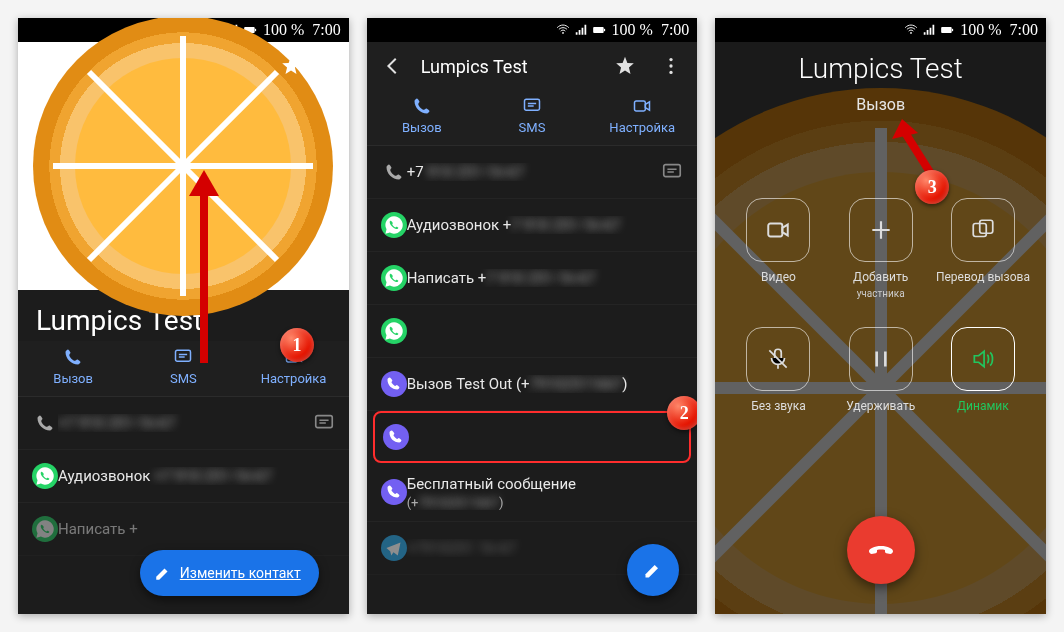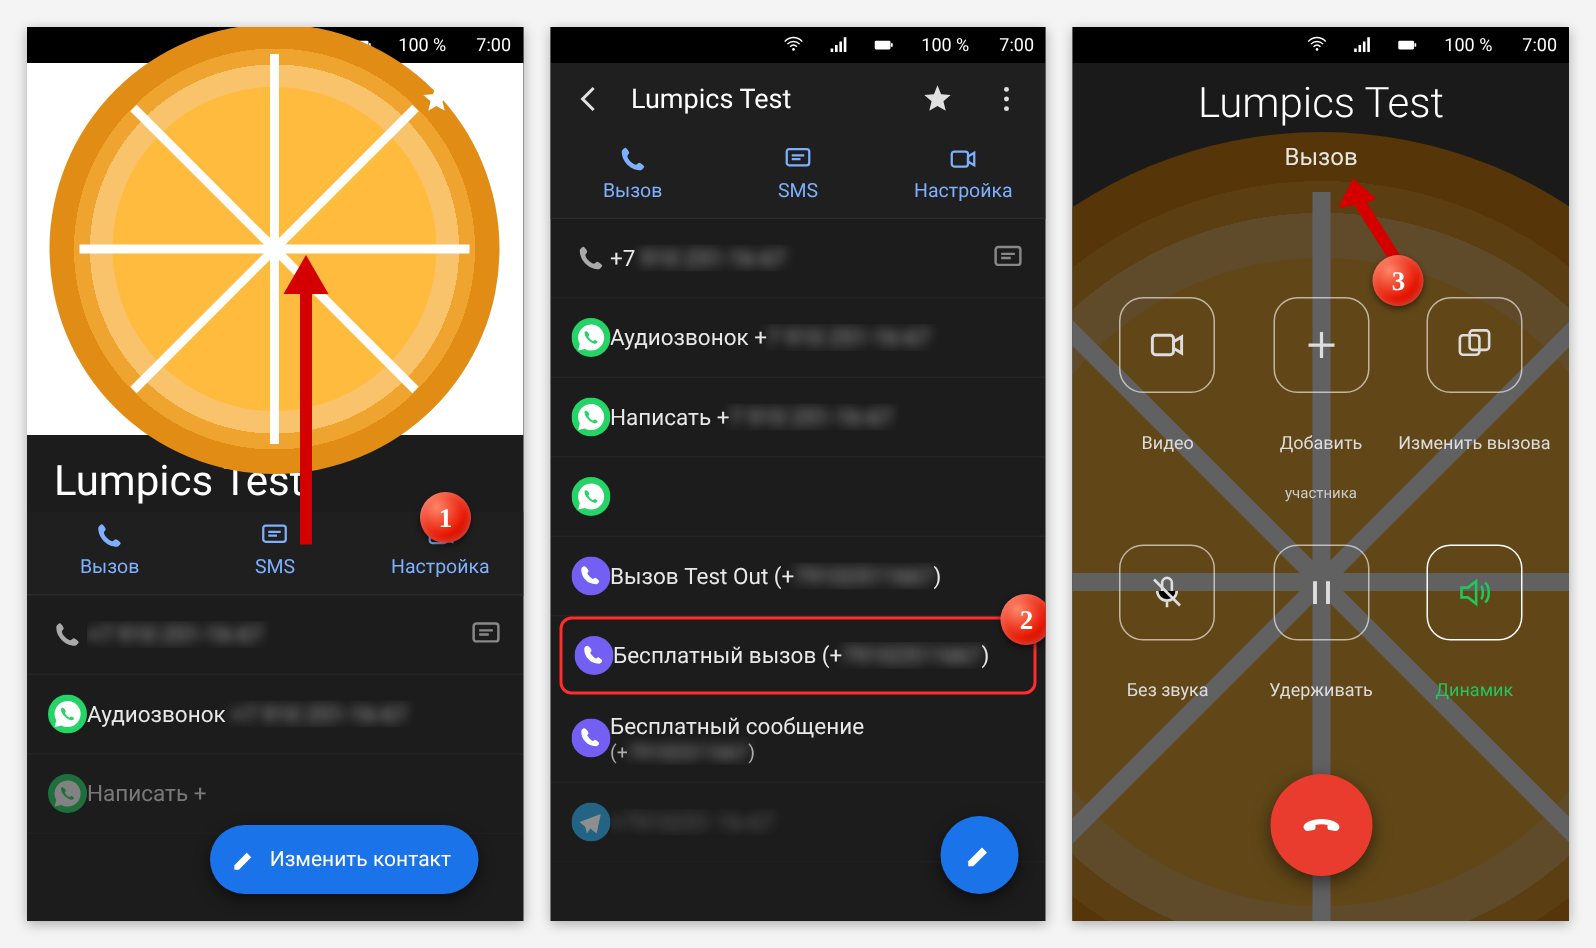--- a/index.html
+++ b/index.html
@@ -22,22 +22,23 @@
     color: #fff;
   }
   
   .statusbar {
     height: 24px;
     background: #000;
     display: flex;
     justify-content: flex-end;
     align-items: center;
     padding: 0 8px;
-    font-size: 12px;
-    gap: 16px;
+    font-size: 16px;
+    gap: 4px;
+    font-family: Liberation Serif, serif;
   }
   .statusbar .glyph { width: 14px; height: 14px; display: inline-flex; }
   .statusbar .pct { margin-left: 2px; }
   .statusbar .time { margin-left: 4px; }
   
   .appbar {
     height: 48px;
     background: #1f1f1f;
     display: flex;
     align-items: center;
@@ -96,20 +97,21 @@
     position: absolute;
     bottom: 18px;
     background: #1a73e8;
     color: #fff;
     border-radius: 28px;
     display: flex;
     align-items: center;
     gap: 8px;
     font-size: 14px;
     box-shadow: 0 4px 10px rgba(0,0,0,.5);
+    text-decoration: underline;
   }
   .fab.ext { right: 30px; height: 46px; padding: 0 18px 0 14px; }
   .fab.round { right: 18px; width: 52px; height: 52px; justify-content: center; }
   
   .heroimg {
     width: 100%; height: 248px;
     background: #fff;
     display: flex; align-items: center; justify-content: center;
     position: relative;
   }
@@ -155,21 +157,21 @@
   }
   .call-grid {
     position:absolute;
     top: 180px; left: 0; right: 0;
     display: grid;
     grid-template-columns: repeat(3, 1fr);
     row-gap: 28px;
     padding: 0 12px;
   }
   .cbtn {
-    display:flex; flex-direction:column; align-items:center; gap:26px;
+    display:flex; flex-direction:column; align-items:center; gap:8px;
     color:#ddd; font-size:12px;
   }
   .cbtn .circ {
     width: 62px; height: 62px;
     border: 1.5px solid rgba(255,255,255,.6);
     border-radius: 16px;
     display:flex; align-items:center; justify-content:center;
   }
   .cbtn.active { color:#22c55e; }
   .cbtn.active .circ { border-color:#fff; }
@@ -521,21 +523,20 @@
         </svg>
       </span>
     <span class="rlabel"><span>Вызов Test Out (+</span><span class="blurred">79102511667</span><span>)</span></span>
   </div>
   <div class="row highlight">
     <span class="ricon">
         <svg viewBox="0 0 24 24" width="26" height="26">
           <use href="#ic-viber"></use>
         </svg>
       </span>
-    <span class="rlabel"><span>Бесплатный вызов (+</span><span class="blurred">79102511667</span><span>)</span></span>
   </div>
   <div class="row" style="height:58px">
     <span class="ricon">
         <svg viewBox="0 0 24 24" width="26" height="26">
           <use href="#ic-viber"></use>
         </svg>
       </span>
     <span class="rlabel">
       <span>Бесплатный сообщение</span>
       <span class="sub"><span>(+</span><span class="blurred">79102511667</span><span>)</span></span>
@@ -609,21 +610,21 @@
           </div>
         <span>Добавить</span>
         <span class="sublabel">участника</span>
       </div>
       <div class="cbtn">
         <div class="circ">
             <svg viewBox="0 0 24 24" width="26" height="26">
               <use href="#ic-transfer"></use>
             </svg>
           </div>
-        <span>Изменить вызова</span>
+        <span>Перевод вызова</span>
       </div>
       <div class="cbtn">
         <div class="circ">
             <svg viewBox="0 0 24 24" width="26" height="26">
               <use href="#ic-mute"></use>
             </svg>
           </div>
         <span>Без звука</span>
       </div>
       <div class="cbtn">

